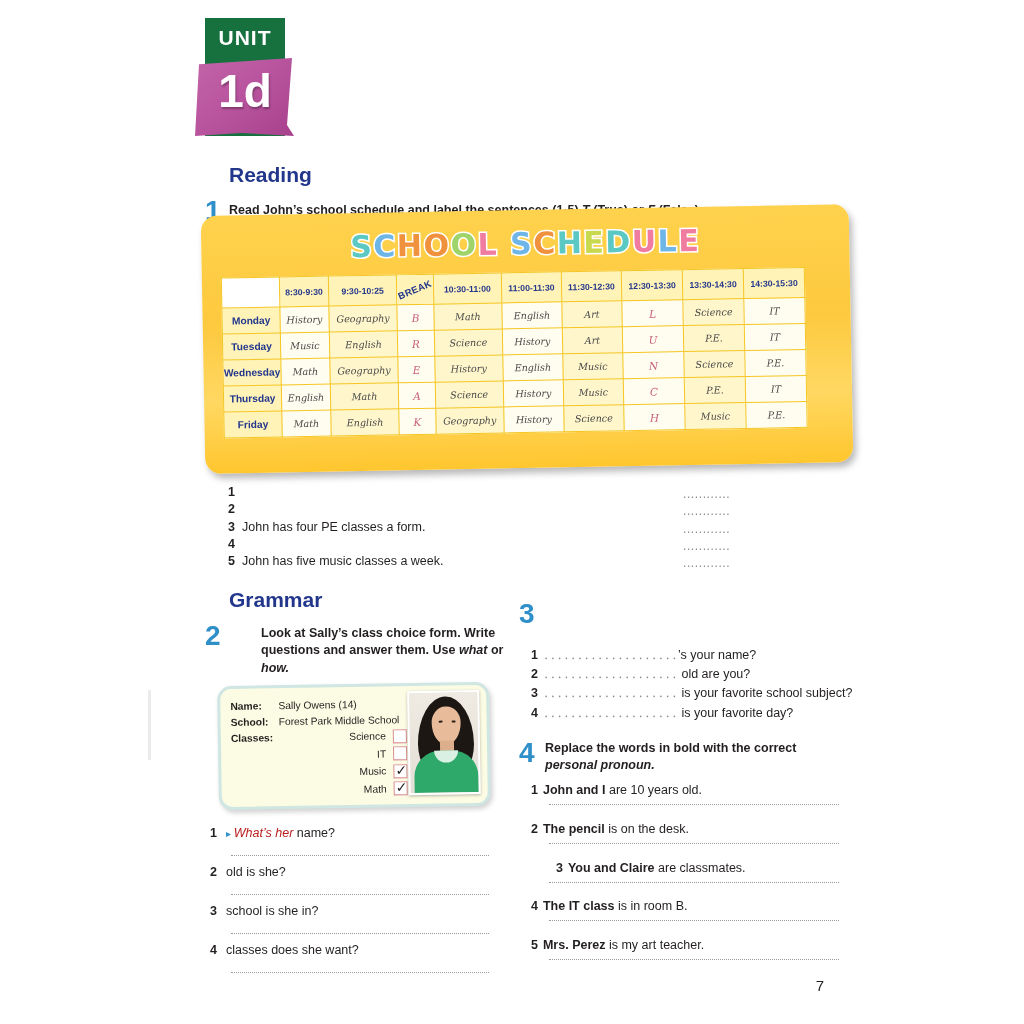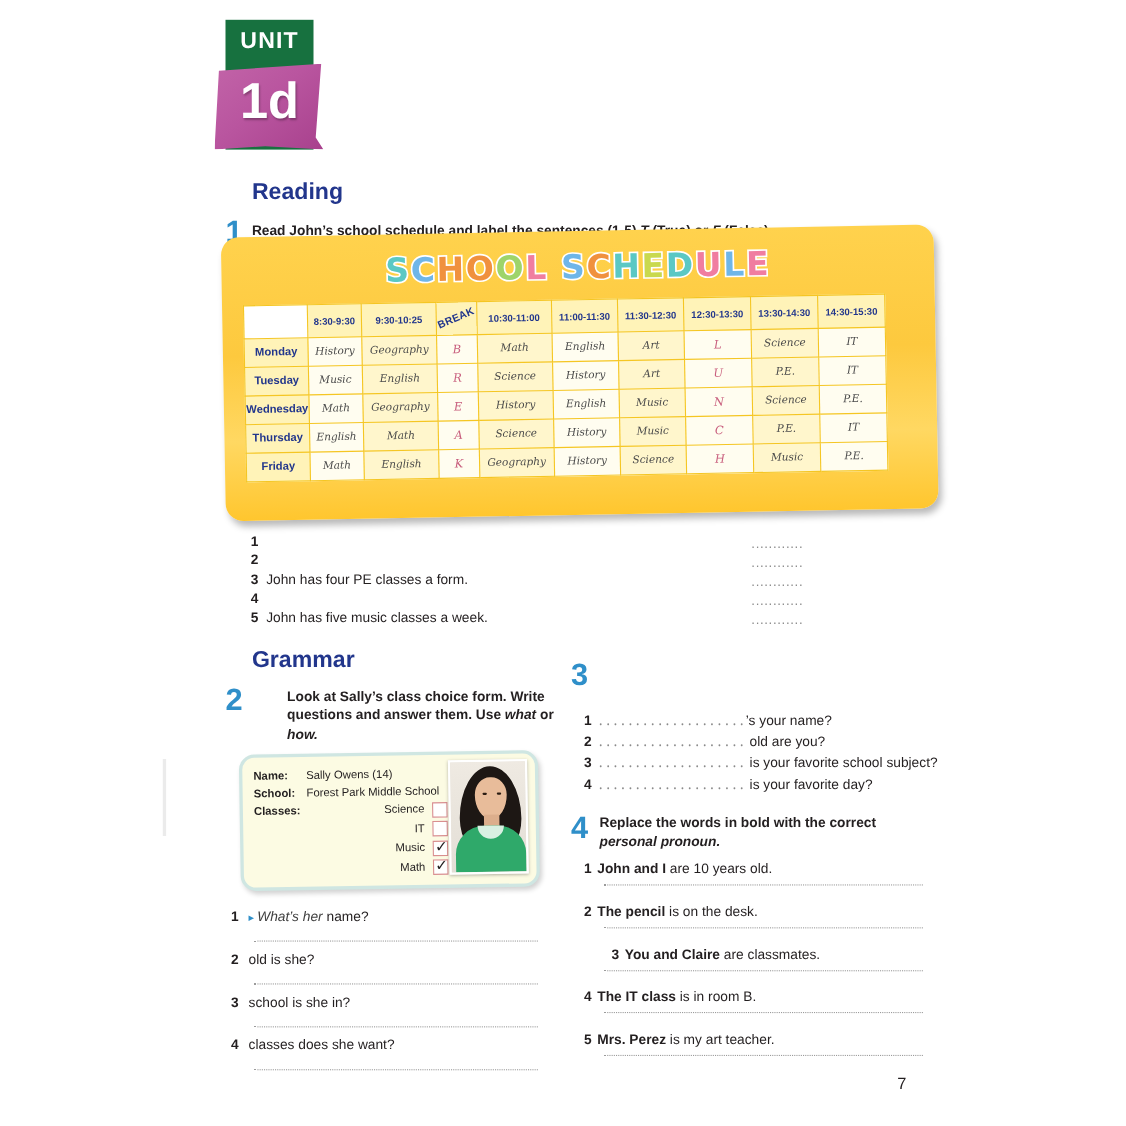--- a/index.html
+++ b/index.html
@@ -251,21 +251,21 @@
   .ph-collar {
     position: absolute; left: 24px; bottom: 30px; width: 24px; height: 12px;
     background: #d9f0e2; border-radius: 0 0 12px 12px;
   }
   .ph-eye { position: absolute; width: 4px; height: 2px; background: #2a1c12; border-radius: 2px; }
 
   
   .ans-item { position: absolute; font-size: 12.5px; color: #231f20; }
   .ans-item .n { position: absolute; left: 0; top: 0; font-weight: bold; }
   .ans-item .txt { position: absolute; left: 16px; top: 0; white-space: nowrap; }
-  .ans-item .txt .hint { color: #404040; font-style: italic; }
+  .ans-item .txt .hint { color: #b91c1c; font-style: italic; }
   .ans-item .txt .arrow { color: #2f8fc9; font-size: 10px; }
   .dotline {
     position: absolute;
     border-bottom: 1.5px dotted #9b9b9b;
   }
 
   
   .r-item { position: absolute; font-size: 12.5px; color: #231f20; white-space: nowrap; text-align: right; }
   .r-item .n { font-weight: bold; margin-right: 5px; }
   .r-item .bold { font-weight: bold; }

